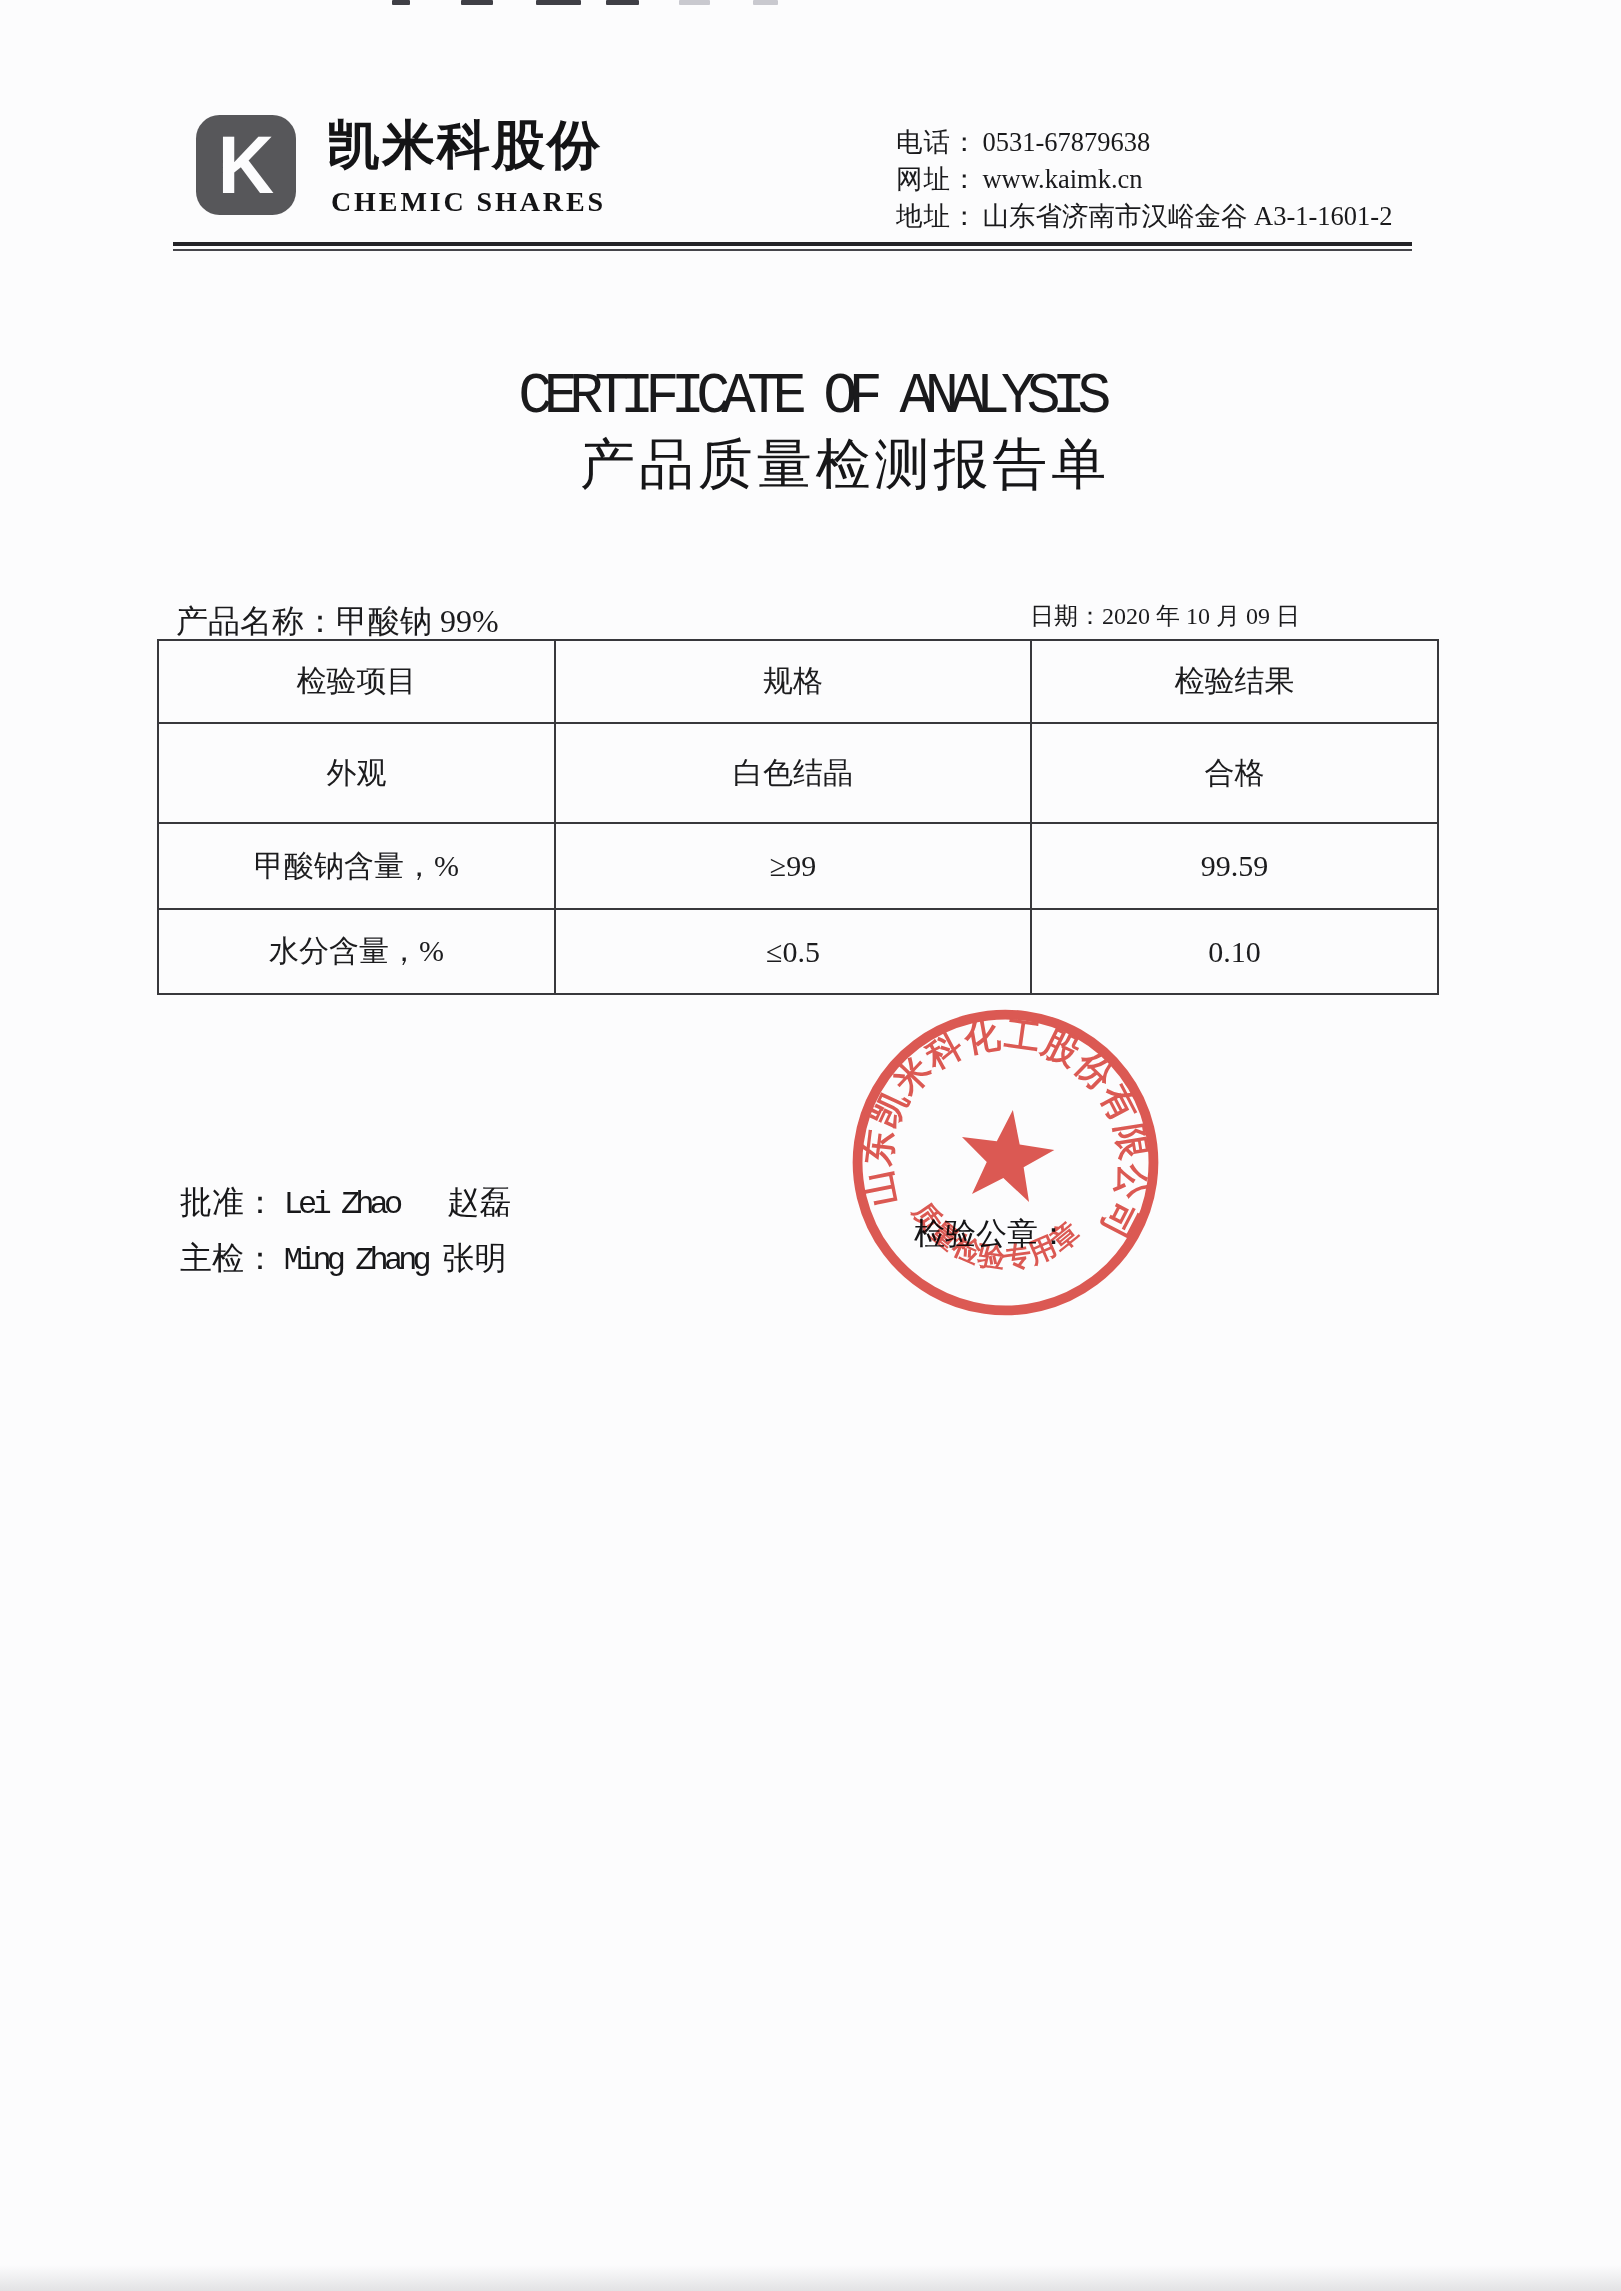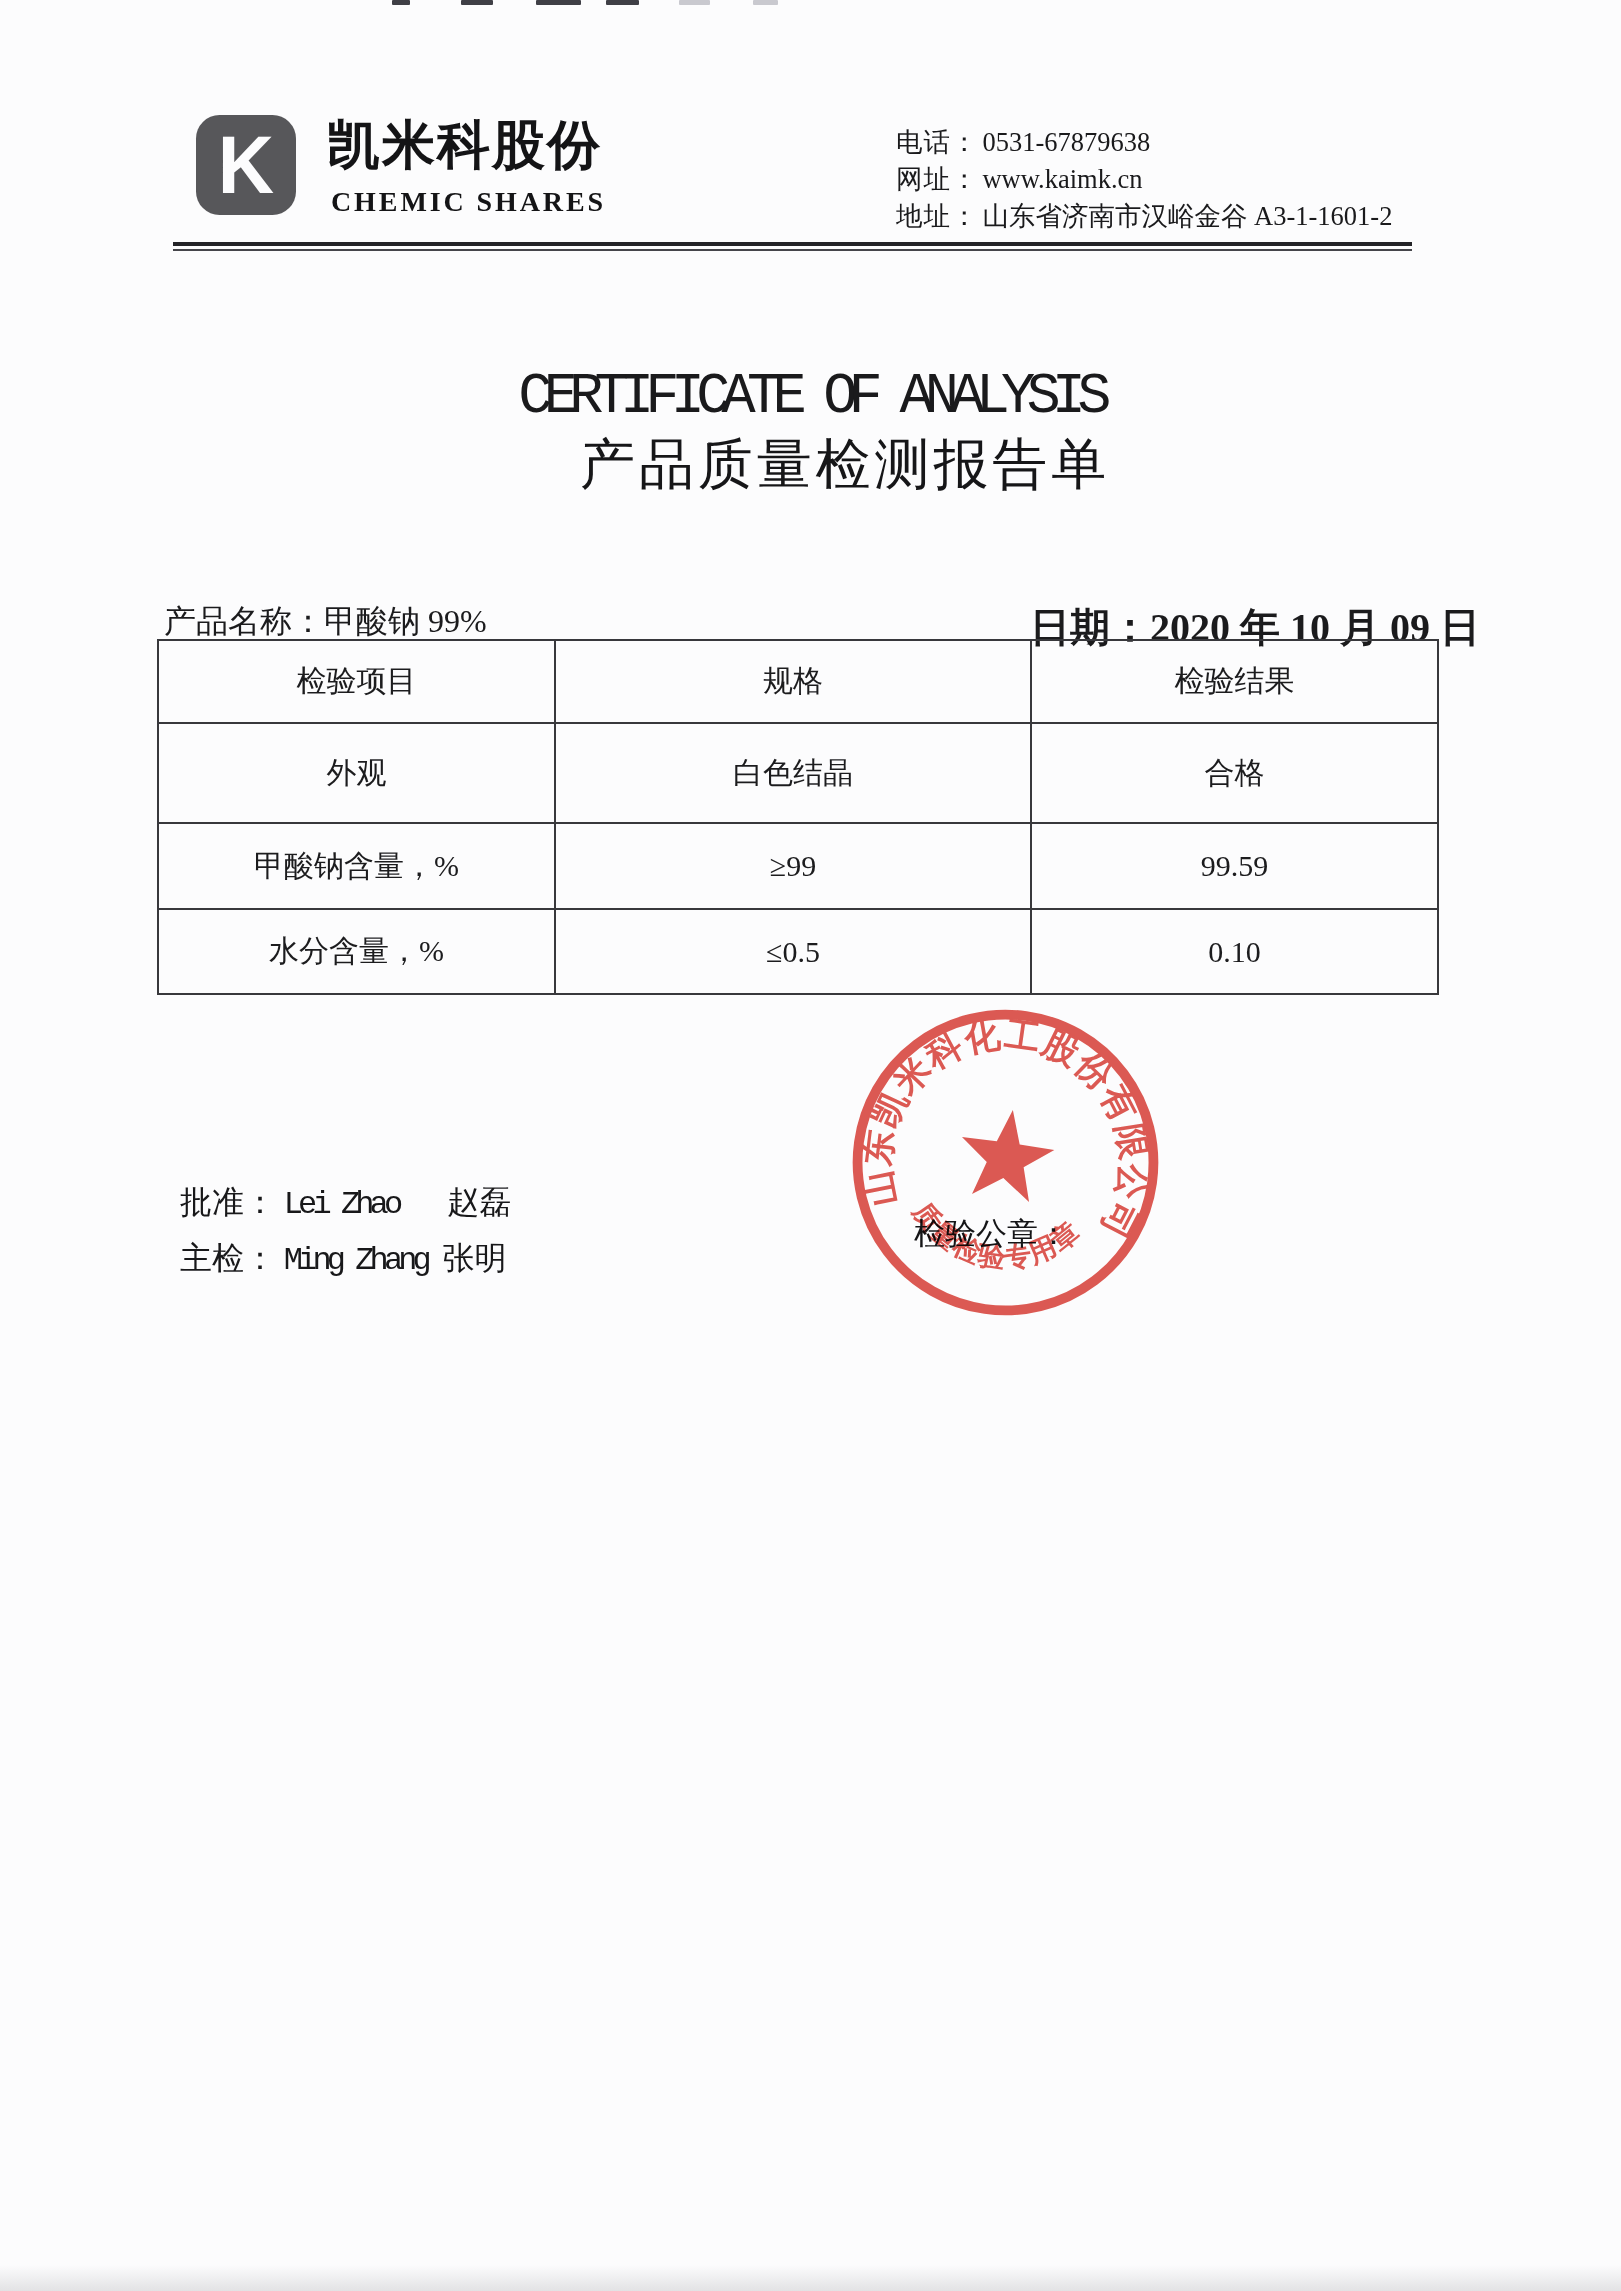--- a/index.html
+++ b/index.html
@@ -56,22 +56,22 @@
     left:0;top:365px;width:1621px;text-align:center;
     font-family:"Liberation Mono","DejaVu Sans Mono",monospace;
     font-size:57px;letter-spacing:-8.8px;color:#1a1a1c;
   }
   #title-cn{
     left:580px;top:428px;
     font-size:55px;letter-spacing:3.9px;color:#161618;
   }
 
   
-  #product-line{left:164px;top:600px;font-size:32px;}
-  #date-line{left:1030px;top:600px;font-size:40px;font-weight:bold;}
+  #product-line{left:176px;top:600px;font-size:32px;}
+  #date-line{left:1030px;top:600px;font-size:24px;}
 
   
   #coa-table-wrap{left:157px;top:639px;width:1280px;}
   table#coa{
     border-collapse:collapse;table-layout:fixed;width:1280px;
   }
   #coa td{
     border:2px solid #38383c;
     text-align:center;vertical-align:middle;
     font-size:30px;color:#1c1c1e;

